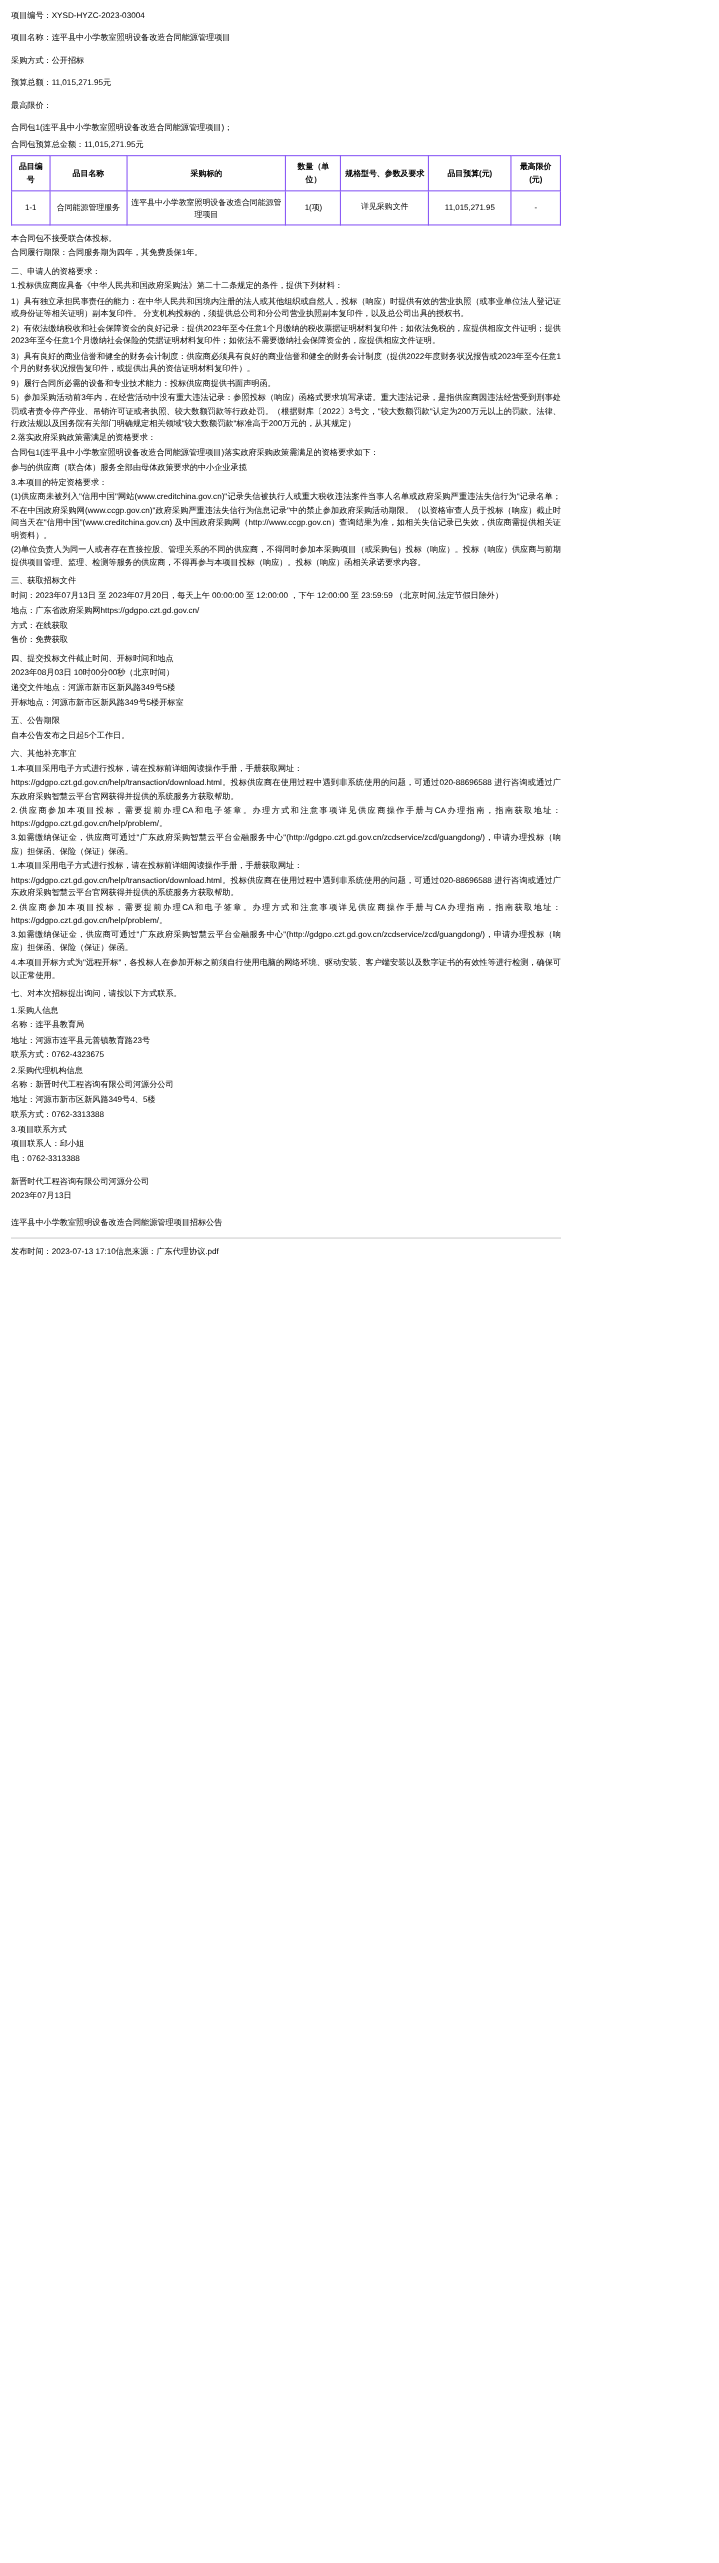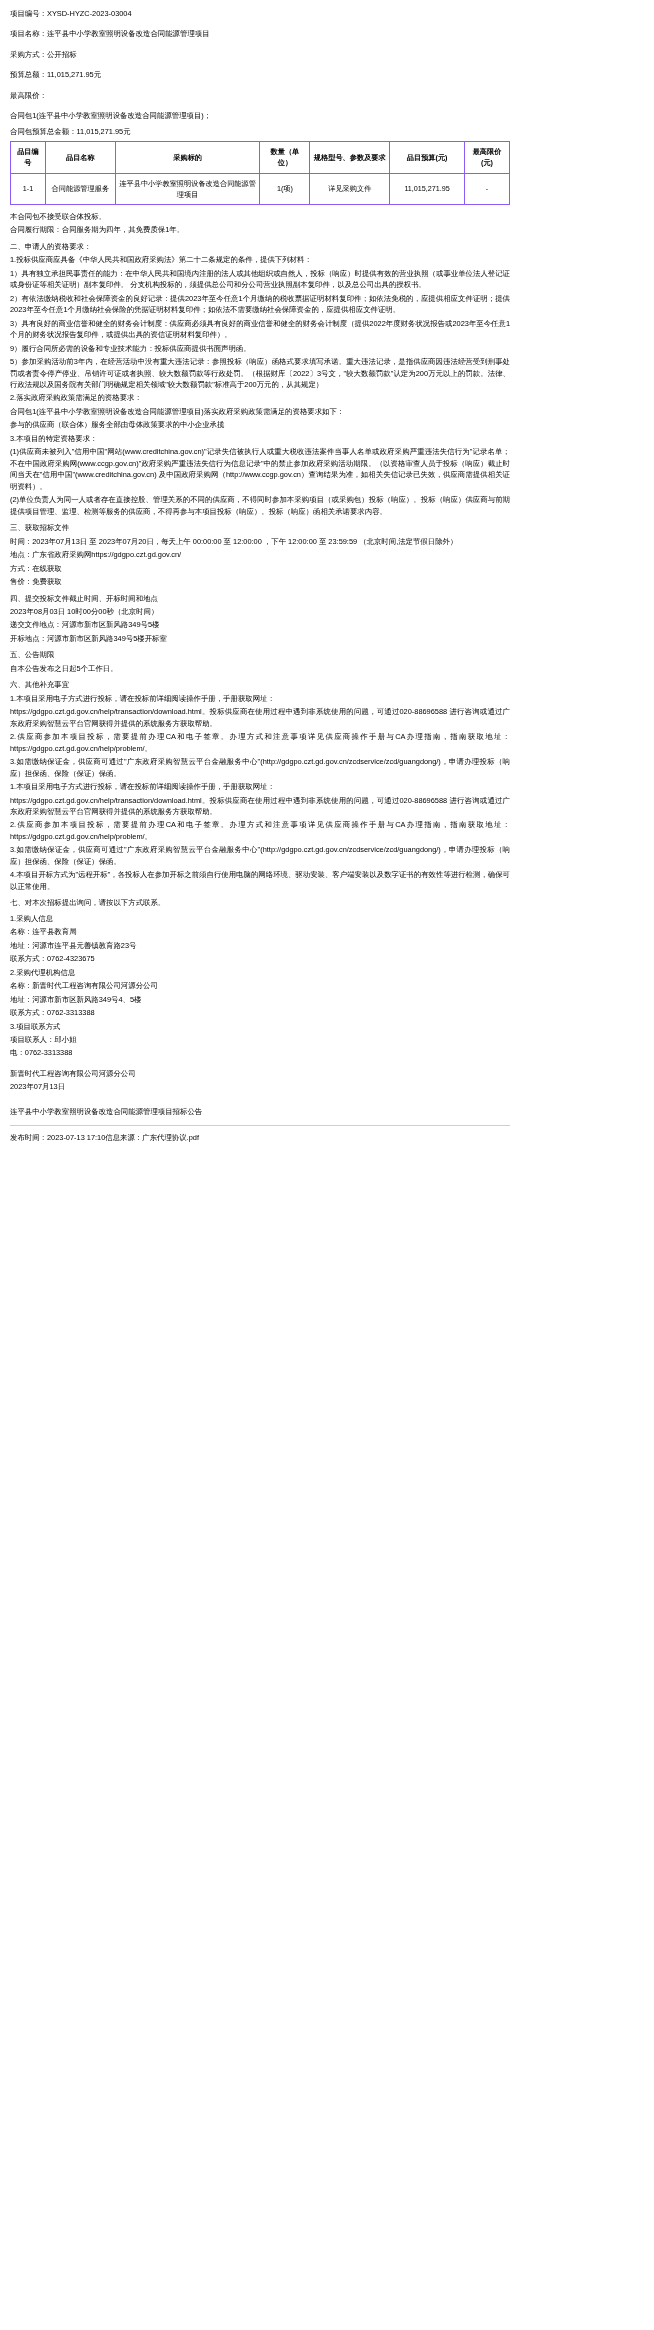--- a/index.html
+++ b/index.html
@@ -45,21 +45,21 @@
     vertical-align: middle;
   }
   table.items th {
     font-weight: bold;
     background: #ffffff;
   }
   table.items td.c1 { width: 7%; }
   table.items td.c2 { width: 14%; }
   table.items td.c3 { width: 29%; }
   table.items td.c4 { width: 10%; text-align: center; }
-  table.items td.c5 { width: 16%; }
+  table.items td.c5 { width: 16%; font-family: Liberation Serif, serif; }
   table.items td.c6 { width: 15%; }
   table.items td.c7 { width: 9%; }
   p {
     margin: 0 0 2px 0;
     text-align: justify;
   }
   .sec-title {
     margin: 5px 0 2px 0;
     font-weight: normal;
   }

